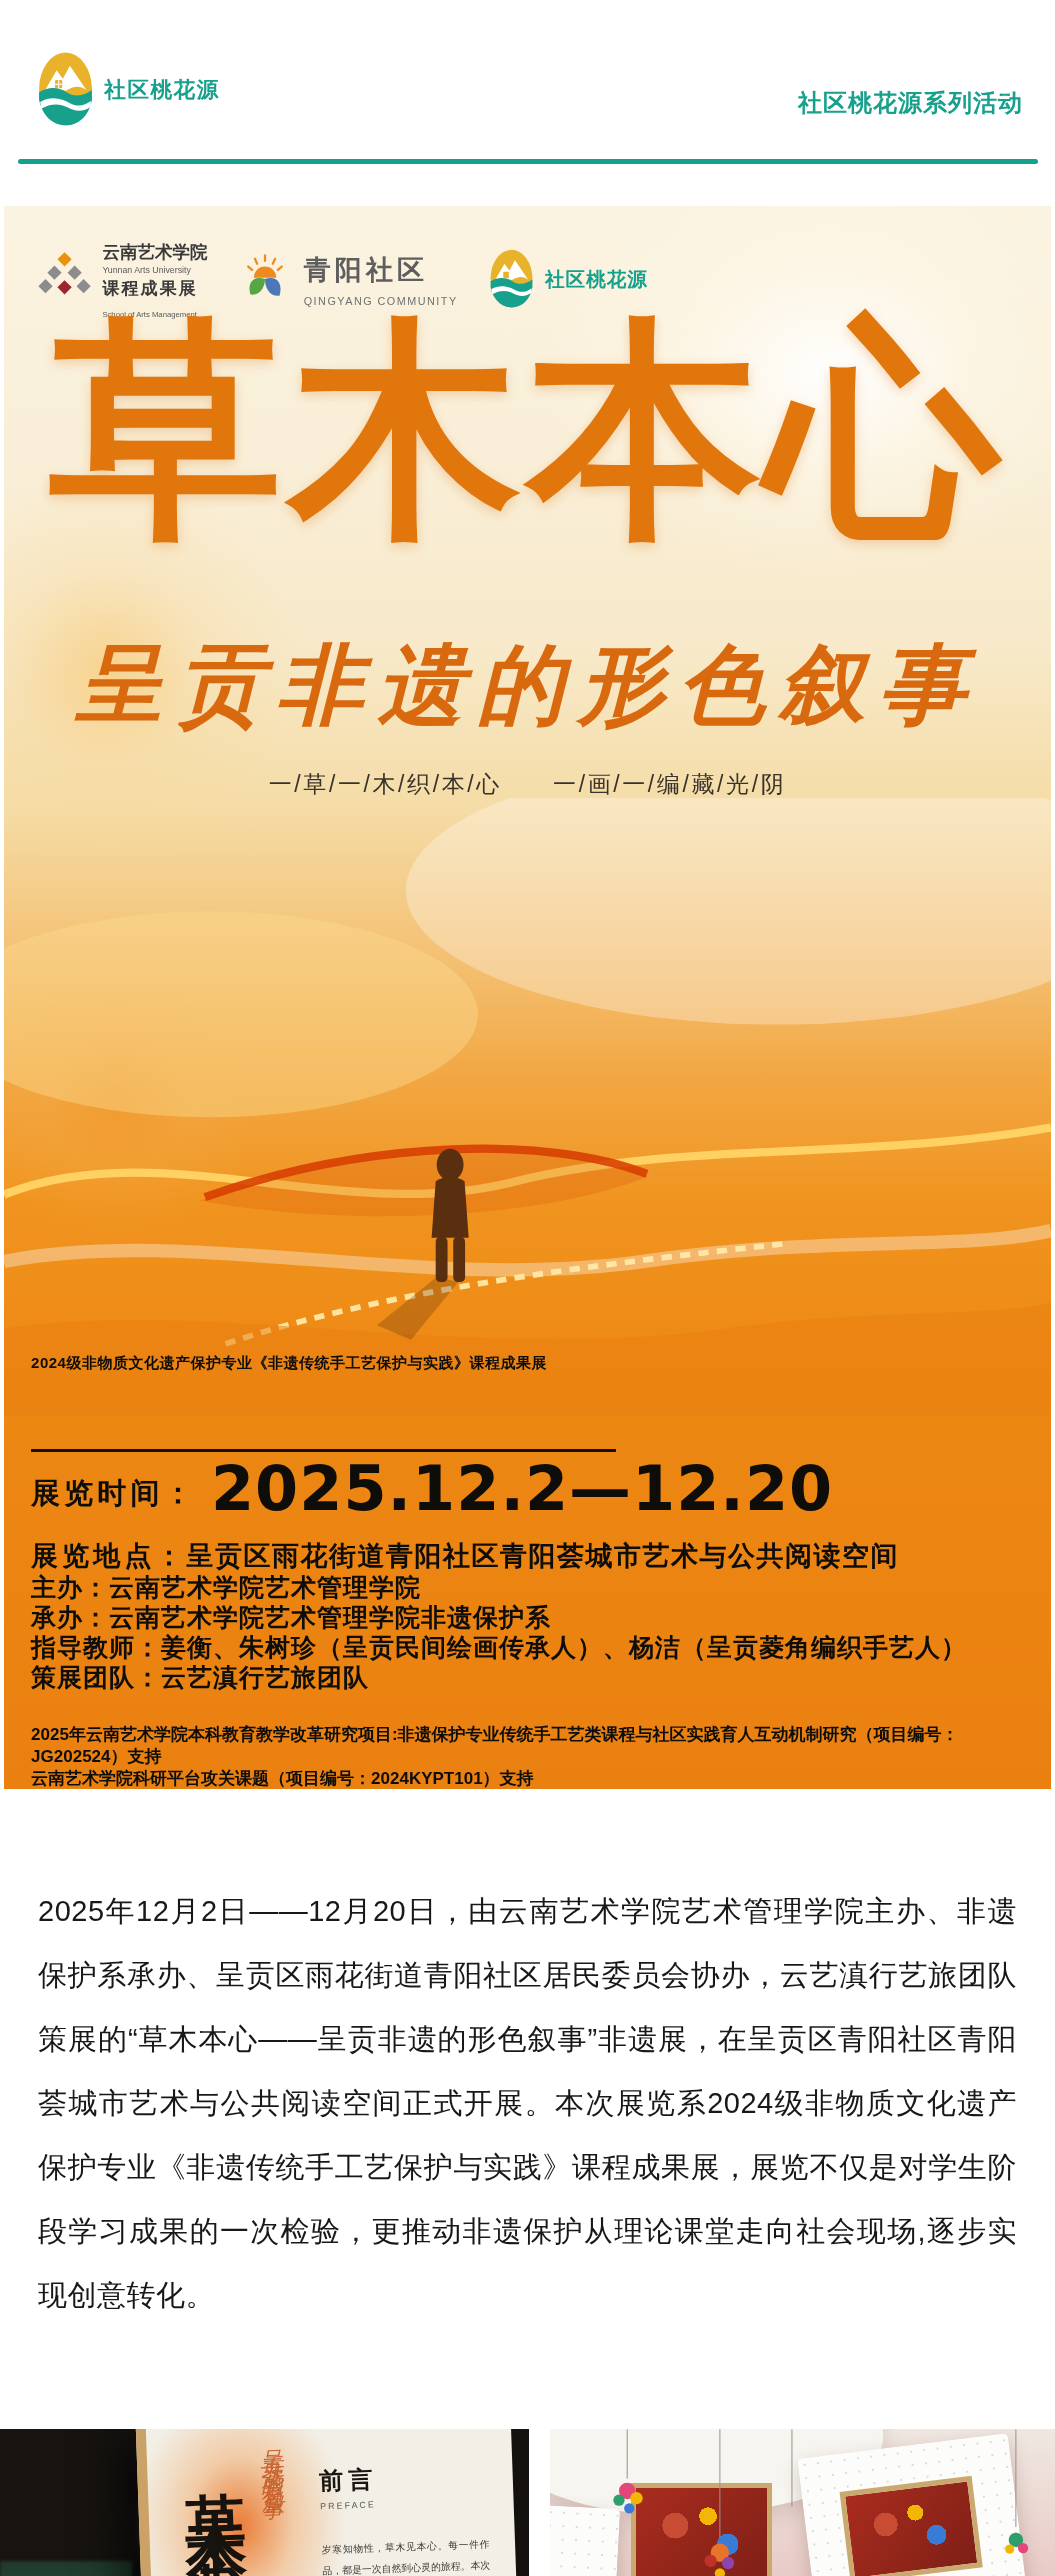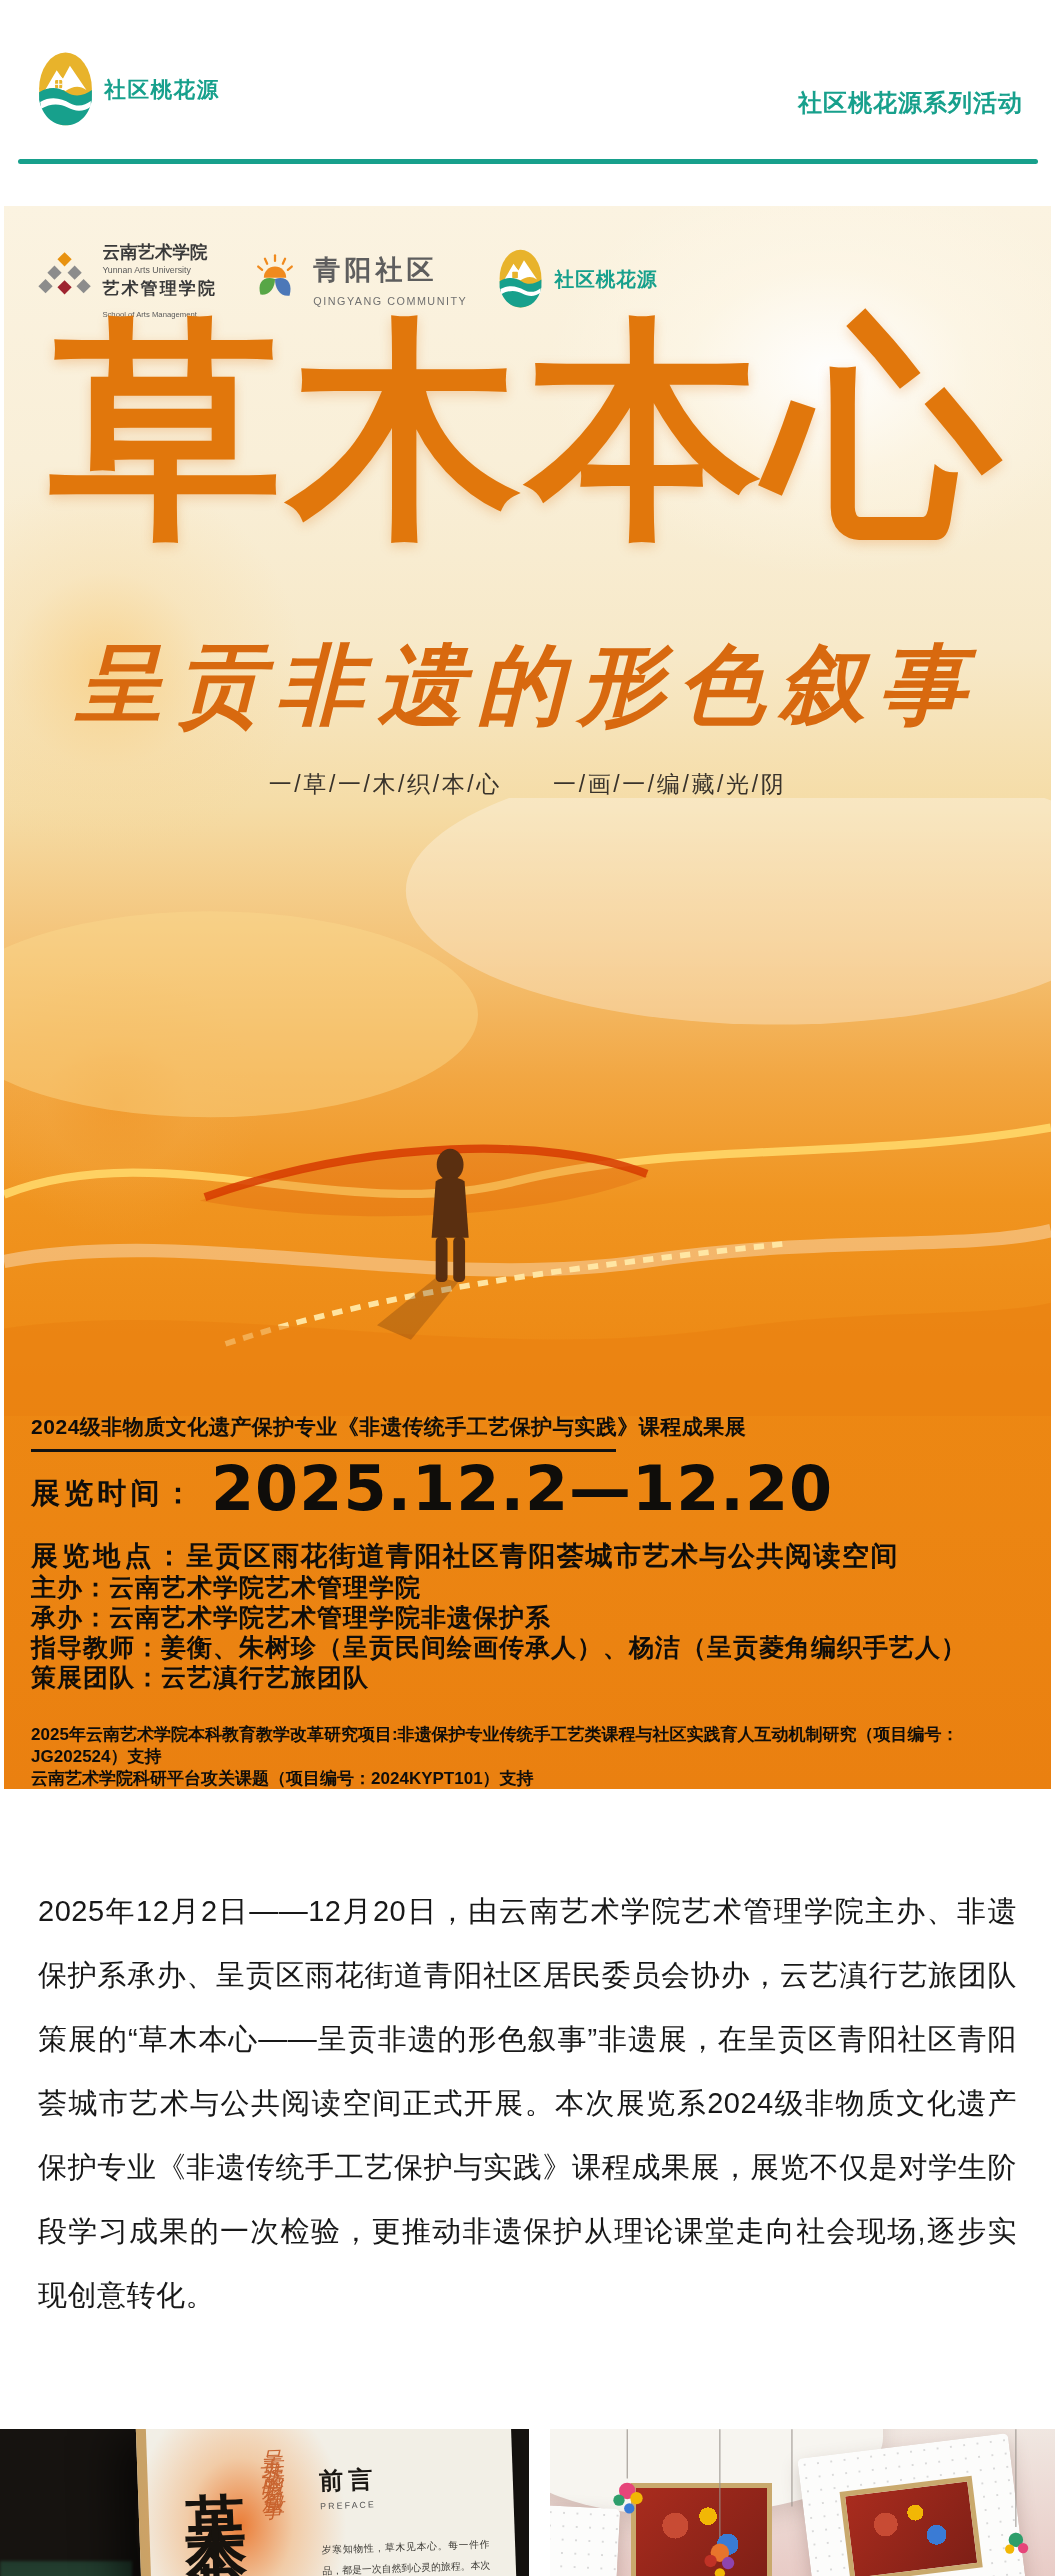--- a/index.html
+++ b/index.html
@@ -38,21 +38,21 @@
   .p-title{position:absolute;top:102px;left:0;right:0;text-align:center;
            font-size:233px;line-height:1.05;font-weight:900;color:#E1770C;letter-spacing:6.2px;
            text-shadow:0 4.1px 11.3px rgba(222,120,20,.28);}
   .p-subtitle{position:absolute;top:421px;left:0;right:0;text-align:center;
            font-family:"DejaVu Serif","Liberation Serif",serif;font-style:italic;font-weight:bold;
            font-size:87px;color:#D8690F;letter-spacing:13.4px;}
   .p-tagline{position:absolute;top:563px;left:0;right:0;text-align:center;
            font-size:23px;color:#39332B;letter-spacing:2.6px;font-weight:500;}
   .p-art{position:absolute;top:592px;left:0;width:100%;height:618px;}
   .p-info{position:absolute;left:27px;right:20.6px;top:0;height:100%;color:#0F0D0A;}
-  .course-line{position:absolute;top:1207px;font-size:21px;font-weight:800;letter-spacing:0.5px;}
+  .course-line{position:absolute;top:1148px;font-size:15px;font-weight:800;letter-spacing:0.5px;}
   .course-underline{position:absolute;top:1243px;width:585px;height:2.6px;background:#121212;}
   .time-row{position:absolute;top:1252px;display:flex;align-items:flex-end;gap:14.4px;}
   .time-label{font-size:29px;font-weight:800;letter-spacing:4.1px;padding-bottom:6.2px;}
   .time-value{font-size:62px;font-weight:800;line-height:1;letter-spacing:1px;font-family:"DejaVu Sans",sans-serif;}
   .loc-row{position:absolute;top:1332px;font-size:27px;font-weight:800;letter-spacing:1.5px;}
   .loc-row .lb{letter-spacing:4.1px;}
   .orgs{position:absolute;top:1366px;font-size:25px;font-weight:800;line-height:30px;letter-spacing:1px;}
   .orgs .row{white-space:nowrap;}
   .support{position:absolute;top:1518px;font-size:17px;font-weight:700;line-height:22px;letter-spacing:0;}
 
@@ -140,21 +140,21 @@
             <rect x="24" y="28" width="18" height="18" transform="rotate(45 33 37)" fill="#8C8C8C"></rect>
             <rect x="60" y="28" width="18" height="18" transform="rotate(45 69 37)" fill="#8C8C8C"></rect>
             <rect x="8" y="52" width="18" height="18" transform="rotate(45 17 61)" fill="#8C8C8C"></rect>
             <rect x="42" y="54" width="18" height="18" transform="rotate(45 51 63)" fill="#9E2430"></rect>
             <rect x="76" y="52" width="18" height="18" transform="rotate(45 85 61)" fill="#8C8C8C"></rect>
           </g>
         </svg>
         <div>
           <div class="yau-cn">云南艺术学院</div>
           <div class="yau-en">Yunnan Arts University</div>
-          <div class="yau-dept">艺术管理学院</div>
+          <div class="yau-dept">课程成果展</div>
           <div class="yau-dept-en">School of Arts Management</div>
         </div>
       </div>
       <div class="p-logo">
         <svg class="ic" viewBox="0 0 100 100">
           <g stroke="#F08A1E" stroke-width="4" stroke-linecap="round">
             <line x1="50" y1="6" x2="50" y2="16"></line>
               <line x1="32" y1="12" x2="36" y2="21"></line>
             <line x1="68" y1="12" x2="64" y2="21"></line>
               <line x1="20" y1="26" x2="27" y2="32"></line>

